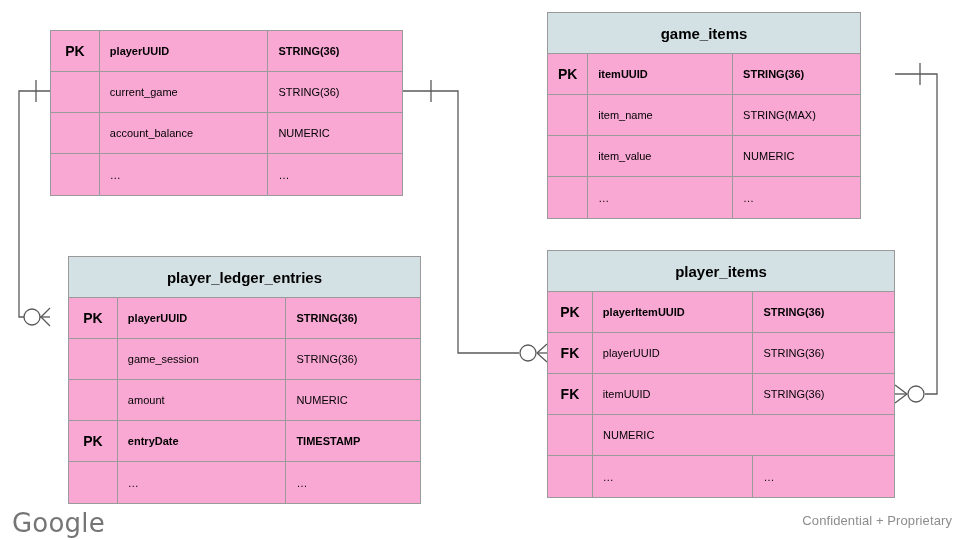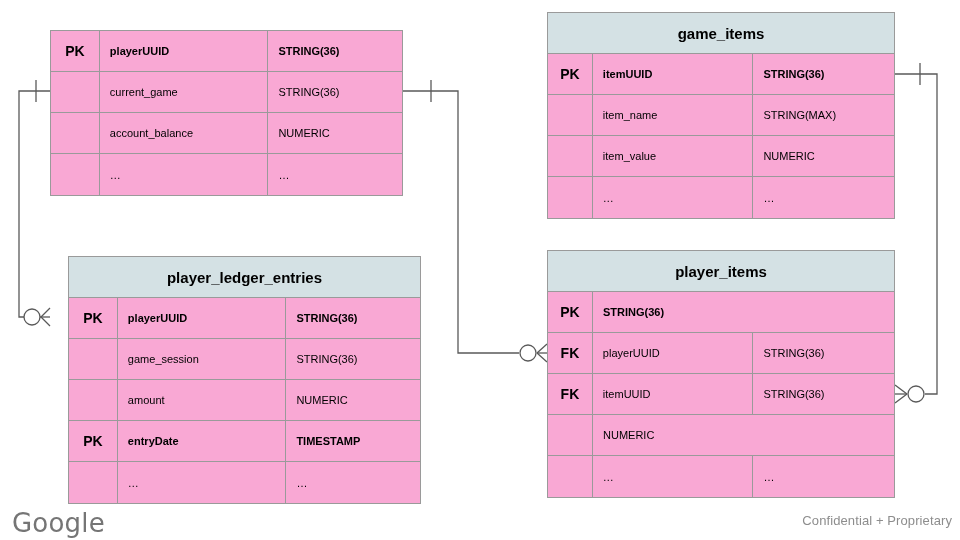--- a/index.html
+++ b/index.html
@@ -96,21 +96,21 @@
   .grp-left .c-type { width: 134px; }
 
   
   .grp-right .c-key  { width: 45px; }
   .grp-right .c-name { width: 161px; }
   .grp-right .c-type { width: 141px; }
 
   
   #ent-players             { left: 50px;  top: 30px;  width: 353px; }
   #ent-player-ledger       { left: 68px;  top: 256px; width: 353px; }
-  #ent-game-items          { left: 547px; top: 12px;  width: 348px; }
+  #ent-game-items          { left: 547px; top: 12px;  width: 314px; }
   #ent-player-items        { left: 547px; top: 250px; width: 348px; }
 
   
   #brand {
     position: absolute;
     left: 12px;
     top: 508px;
     font-size: 26px;
     color: #757575;
     letter-spacing: 0.2px;
@@ -246,20 +246,21 @@
       <div class="cell c-key"></div>
       <div class="cell c-name">…</div>
       <div class="cell c-type">…</div>
     </div>
   </div>
 
   <div class="entity grp-right" id="ent-player-items">
     <div class="ent-title">player_items</div>
     <div class="ent-row is-pk">
       <div class="cell c-key">PK</div>
+      <div class="cell c-name">playerItemUUID</div>
       <div class="cell c-type">STRING(36)</div>
     </div>
     <div class="ent-row">
       <div class="cell c-key">FK</div>
       <div class="cell c-name">playerUUID</div>
       <div class="cell c-type">STRING(36)</div>
     </div>
     <div class="ent-row">
       <div class="cell c-key">FK</div>
       <div class="cell c-name">itemUUID</div>

